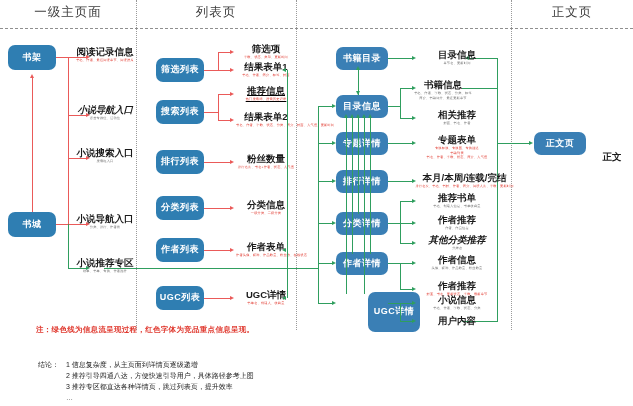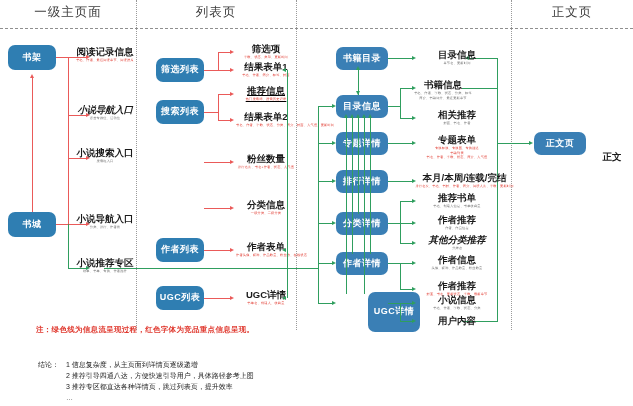--- a/index.html
+++ b/index.html
@@ -118,20 +118,22 @@
     <div class="t">小说导航入口</div>
     <div class="s g">分类、排行、作者榜</div>
   </div>
   <div class="lbl" style="left:74px;top:258px;width:62px;">
     <div class="t">小说推荐专区</div>
     <div class="s g">榜单、书单、专题、作者推荐</div>
   </div>
 
   <div class="node" style="left:156px;top:58px;width:48px;height:24px;">筛选列表</div>
   <div class="node" style="left:156px;top:100px;width:48px;height:24px;">搜索列表</div>
+  <div class="node" style="left:156px;top:150px;width:48px;height:24px;">排行列表</div>
+  <div class="node" style="left:156px;top:196px;width:48px;height:24px;">分类列表</div>
   <div class="node" style="left:156px;top:238px;width:48px;height:24px;">作者列表</div>
   <div class="node" style="left:156px;top:286px;width:48px;height:24px;">UGC列表</div>
 
   <div class="ln h" style="left:204px;top:70px;width:14px;"></div>
   <div class="ln v" style="left:218px;top:52px;height:18px;"></div>
   <div class="ln h" style="left:218px;top:52px;width:12px;"></div>
   <div class="arw r" style="left:230px;top:49.5px;"></div>
   <div class="ln h" style="left:218px;top:70px;width:12px;"></div>
   <div class="arw r" style="left:230px;top:67.5px;"></div>
 

